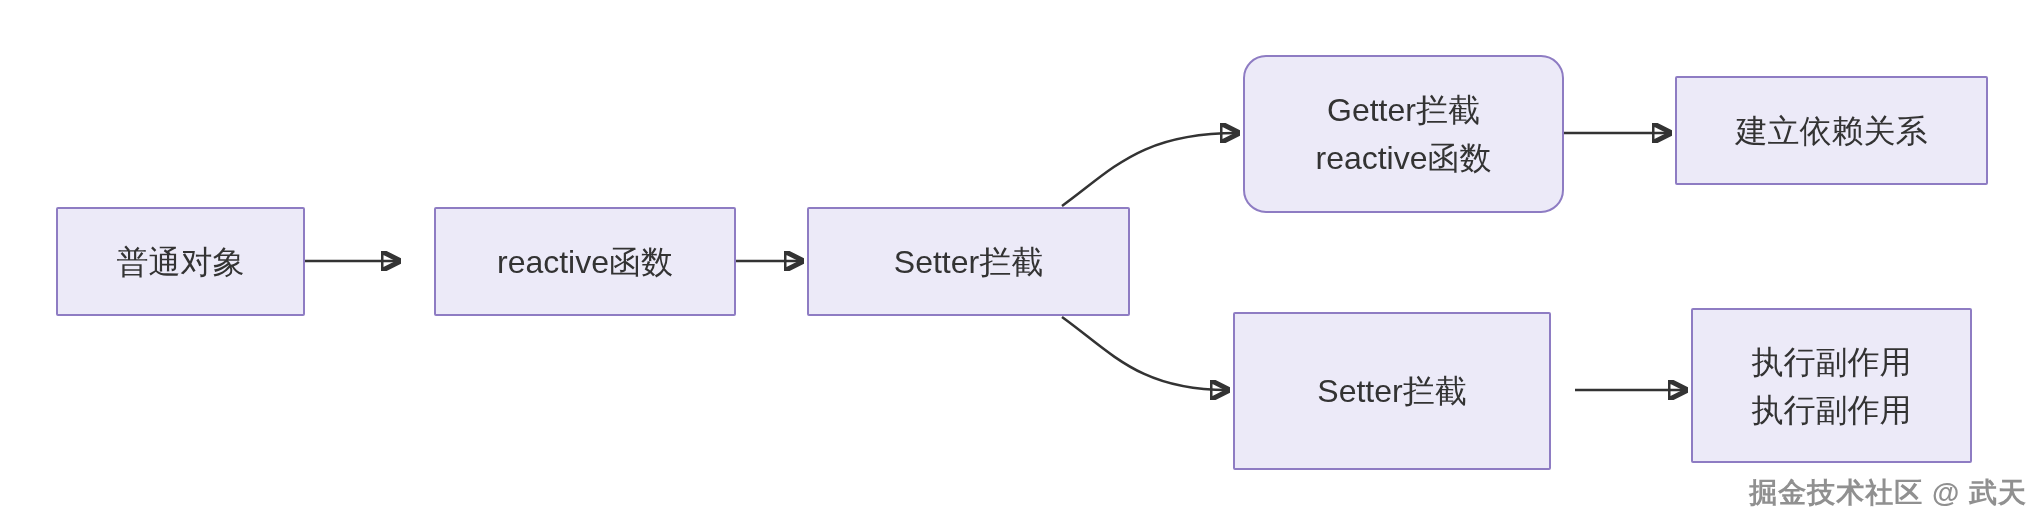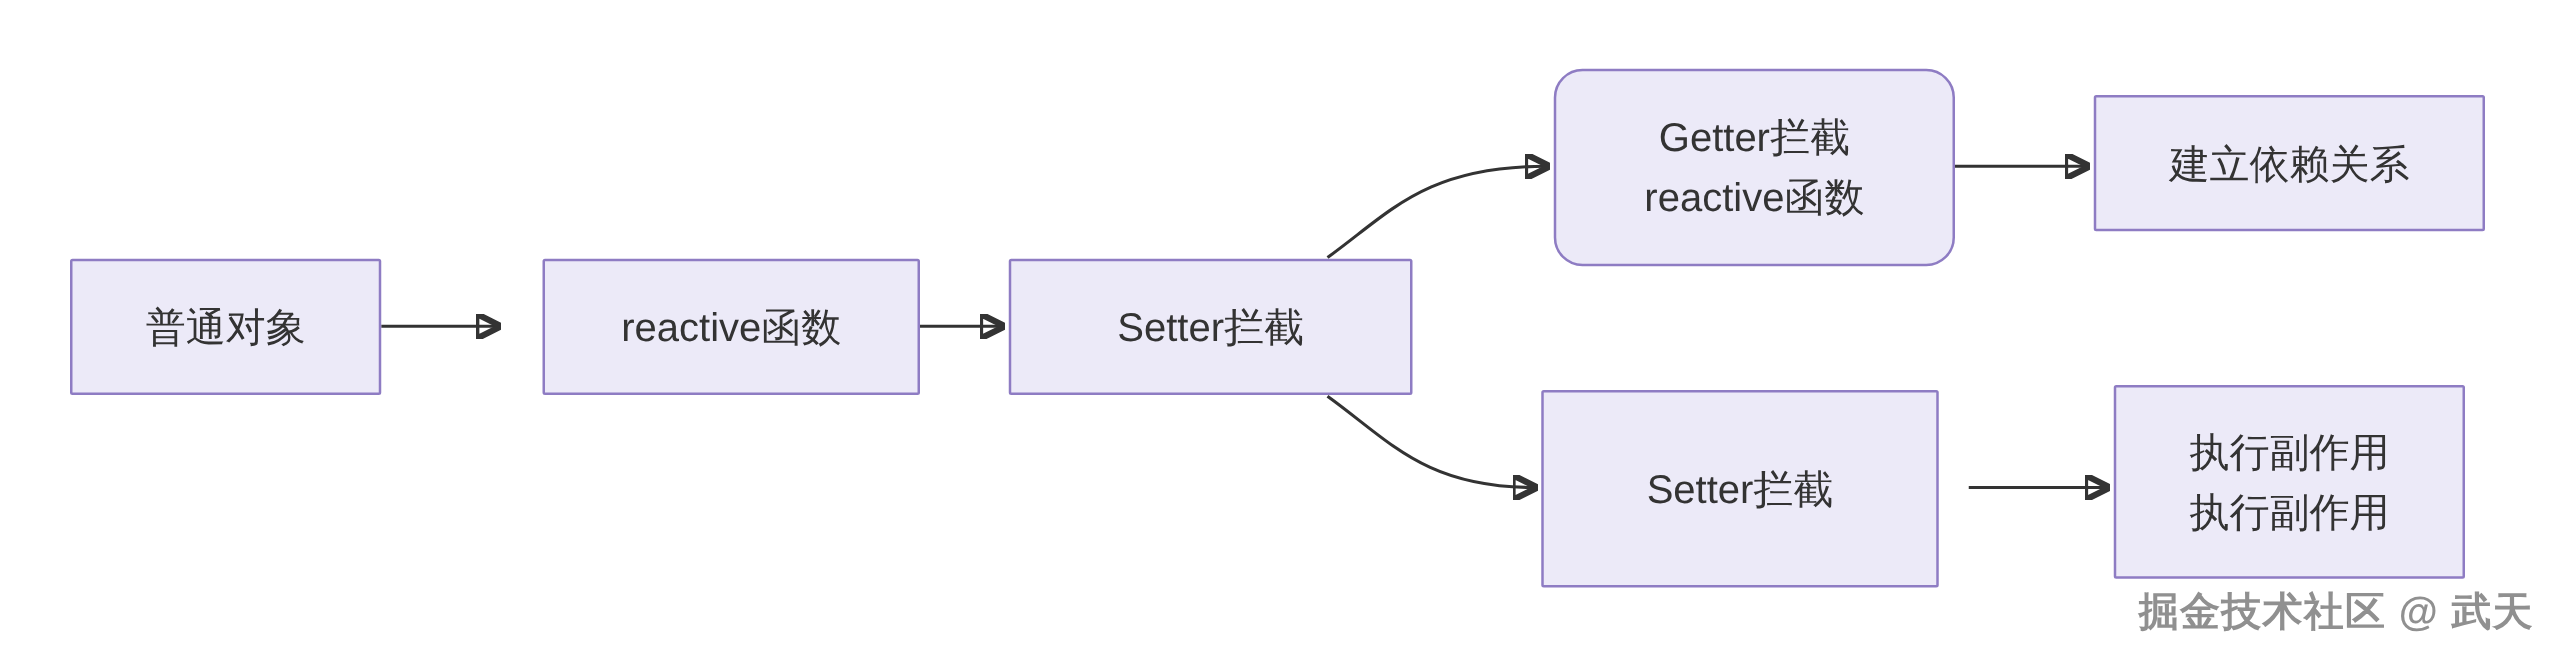--- a/index.html
+++ b/index.html
@@ -51,21 +51,21 @@
   .node-reactive-fn     { left:  404px; top: 207px; width: 302px; height: 109px; margin-left: 30px; }
   .node-proxy-object    { left:  807px; top: 207px; width: 323px; height: 109px; }
   .node-getter-track    { left: 1243px; top:  55px; width: 321px; height: 158px; border-radius: 23px; }
   .node-build-deps      { left: 1675px; top:  76px; width: 313px; height: 109px; }
   .node-setter-trigger  { left: 1233px; top: 312px; width: 318px; height: 158px; }
   .node-run-effect      { left: 1691px; top: 308px; width: 281px; height: 155px; }
   .watermark {
     position: absolute;
     right: 16px;
     bottom: 12px;
-    font-size: 32px;
+    font-size: 28px;
     font-weight: 700;
     color: var(--watermark-color);
     text-shadow: 2px 2px 0 #ffffff;
     letter-spacing: 1px;
   }
 </style>
 </head>
 <body>
 
 <div class="canvas">

